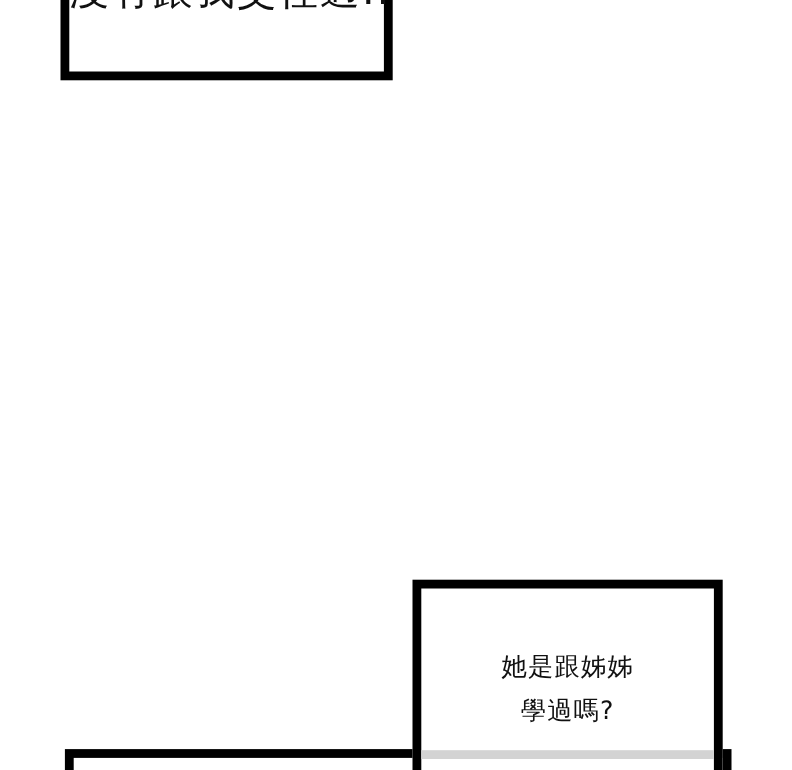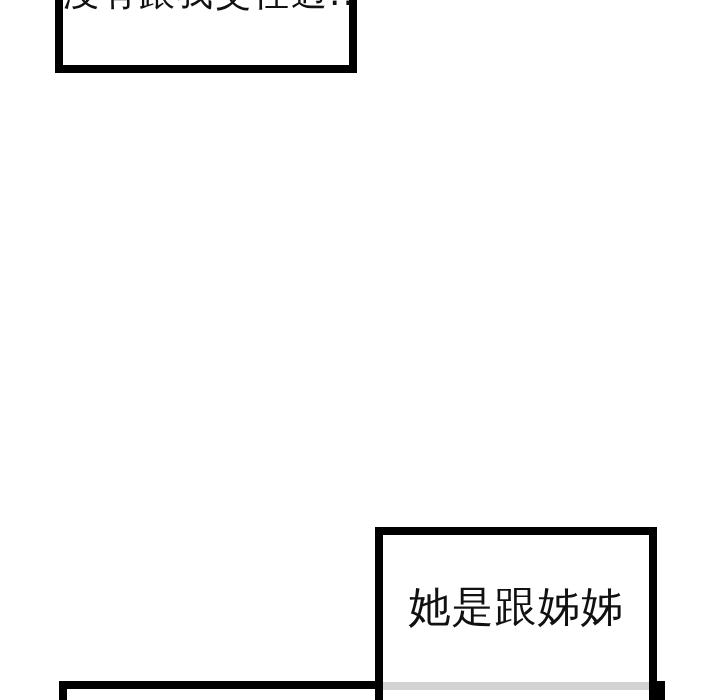--- a/index.html
+++ b/index.html
@@ -64,21 +64,21 @@
     width: 282px;
     height: 195px;        
     z-index: 2;
   }
   .bubble-bottom-text {
     position: absolute;
     left: 0;
     right: 0;
     top: 52px;
     text-align: center;
-    font-size: 42px;
+    font-size: 23px;
     line-height: 40px;
     letter-spacing: 1px;
     white-space: nowrap;
   }
   
   .divider-band {
     position: absolute;
     left: 0;
     right: 0;
     top: 147px;           
@@ -93,17 +93,18 @@
 
   <div class="bubble bubble-top">
     <div class="bubble-top-text">沒有跟我交往過..</div>
   </div>
 
   <div class="panel-bottom"></div>
 
   <div class="bubble bubble-bottom">
     <div class="bubble-bottom-text">
       <div>她是跟姊姊</div>
+      <div>學過嗎?</div>
     </div>
     <div class="divider-band"></div>
   </div>
 
 </div>
 
 </body></html>

